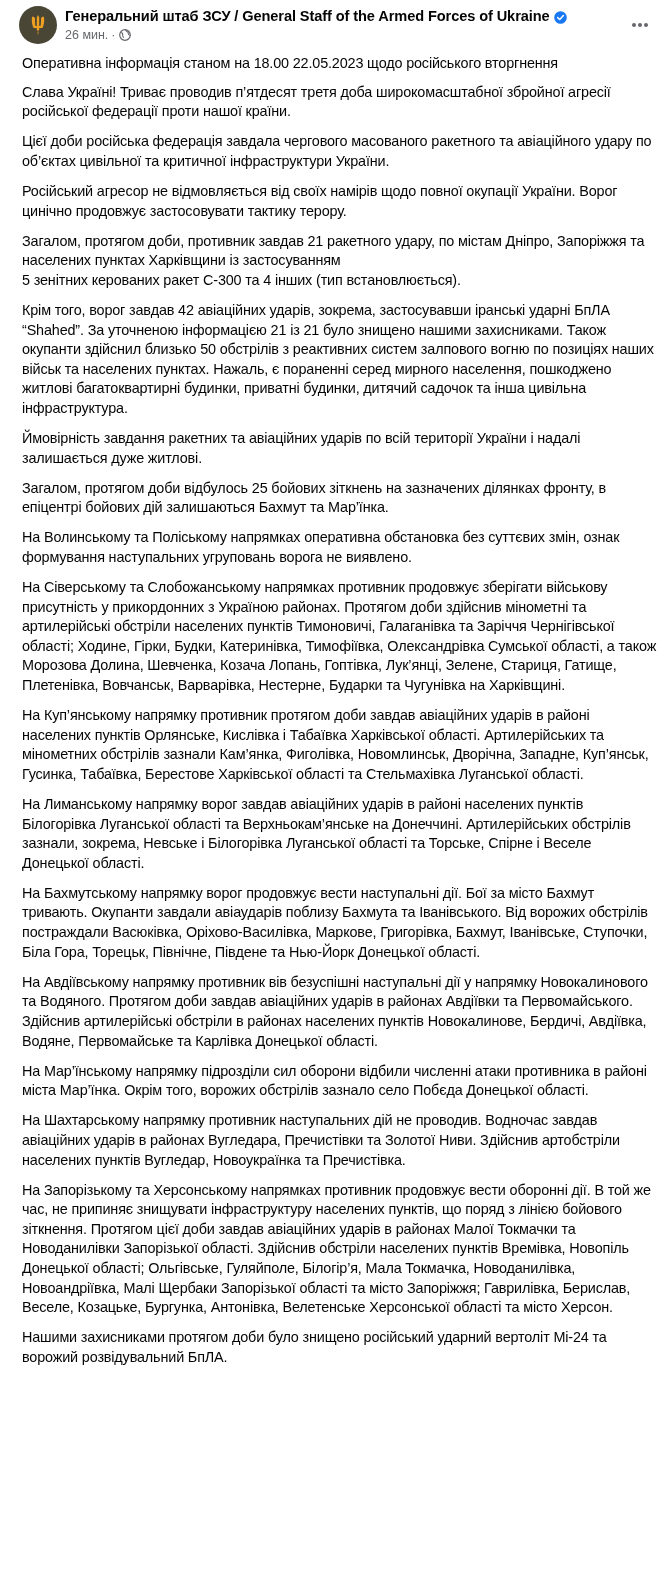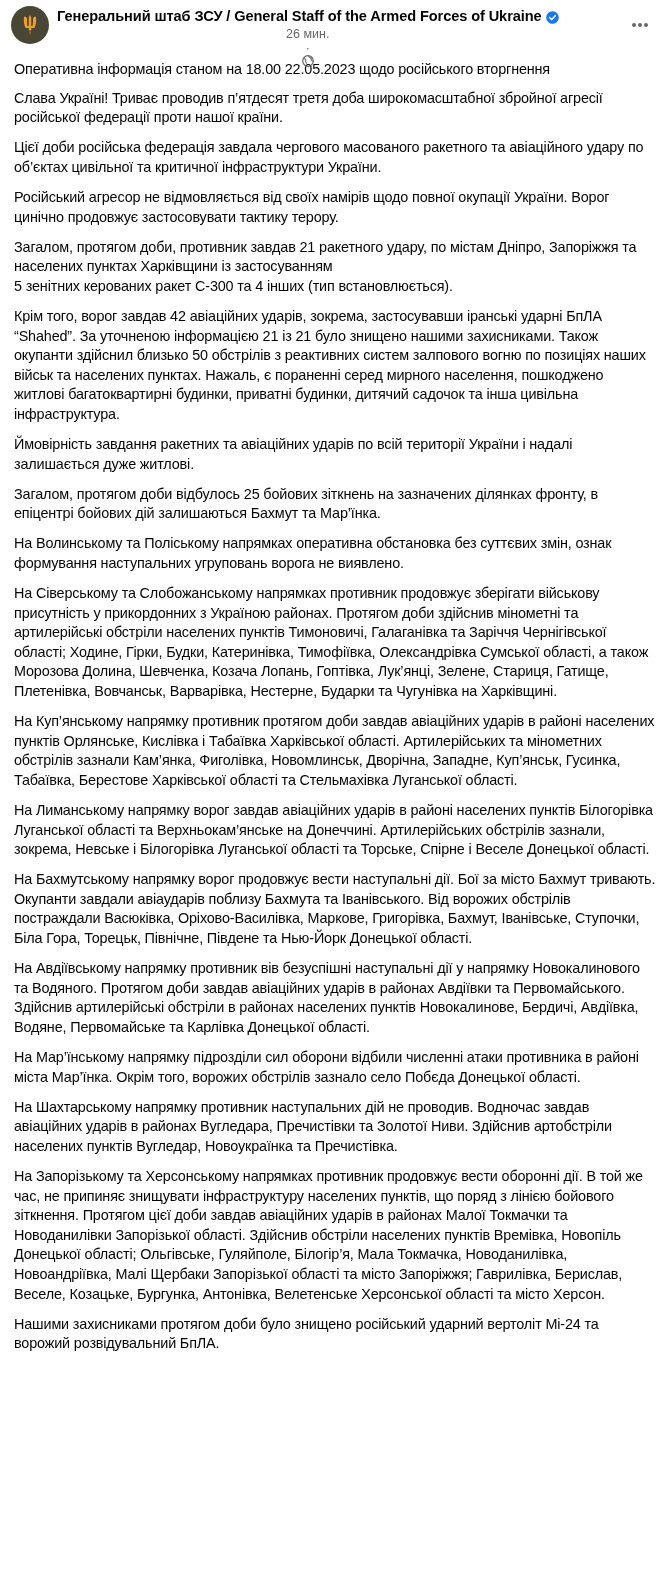--- a/index.html
+++ b/index.html
@@ -11,21 +11,21 @@
       width: 669px;
       height: 1583px;
       overflow: hidden;
       font-family: "Liberation Sans", "DejaVu Sans", sans-serif;
       color: #050505;
     }
     .post {
       position: relative;
       width: 669px;
       box-sizing: border-box;
-      padding: 0 0 0 0;
+      padding: 0 0 0 8px;
     }
     .post-header {
       position: relative;
       height: 50px;
       display: flex;
       align-items: flex-start;
     }
     .avatar {
       position: absolute;
       left: 11px;
@@ -64,21 +64,20 @@
       height: 13px;
       display: inline-block;
     }
     .meta-row {
       display: flex;
       align-items: center;
       margin-top: 1px;
       height: 16px;
       font-size: 12.5px;
       color: #65676b;
-      flex-direction: column;
     }
     .timestamp { cursor: pointer; }
     .dot-sep { margin: 0 3px; }
     .globe-icon {
       width: 12px;
       height: 12px;
       display: inline-block;
     }
     .more-button {
       position: absolute;
@@ -107,21 +106,21 @@
       padding: 0 12px 0 14px;
       font-size: 14.4px;
       line-height: 19.6px;
       color: #050505;
       letter-spacing: -0.15px;
     }
     .post-body p {
       margin: 0 0 10.5px 0;
     }
     .post-body p.title {
-      margin-top: 10px;
+      margin-top: 4px;
       margin-bottom: 9px;
     }
     .post-body .line { display: block; }
   </style>
 </head>
 <body>
 
 <div class="post">
   <div class="post-header">
     <div class="avatar">

